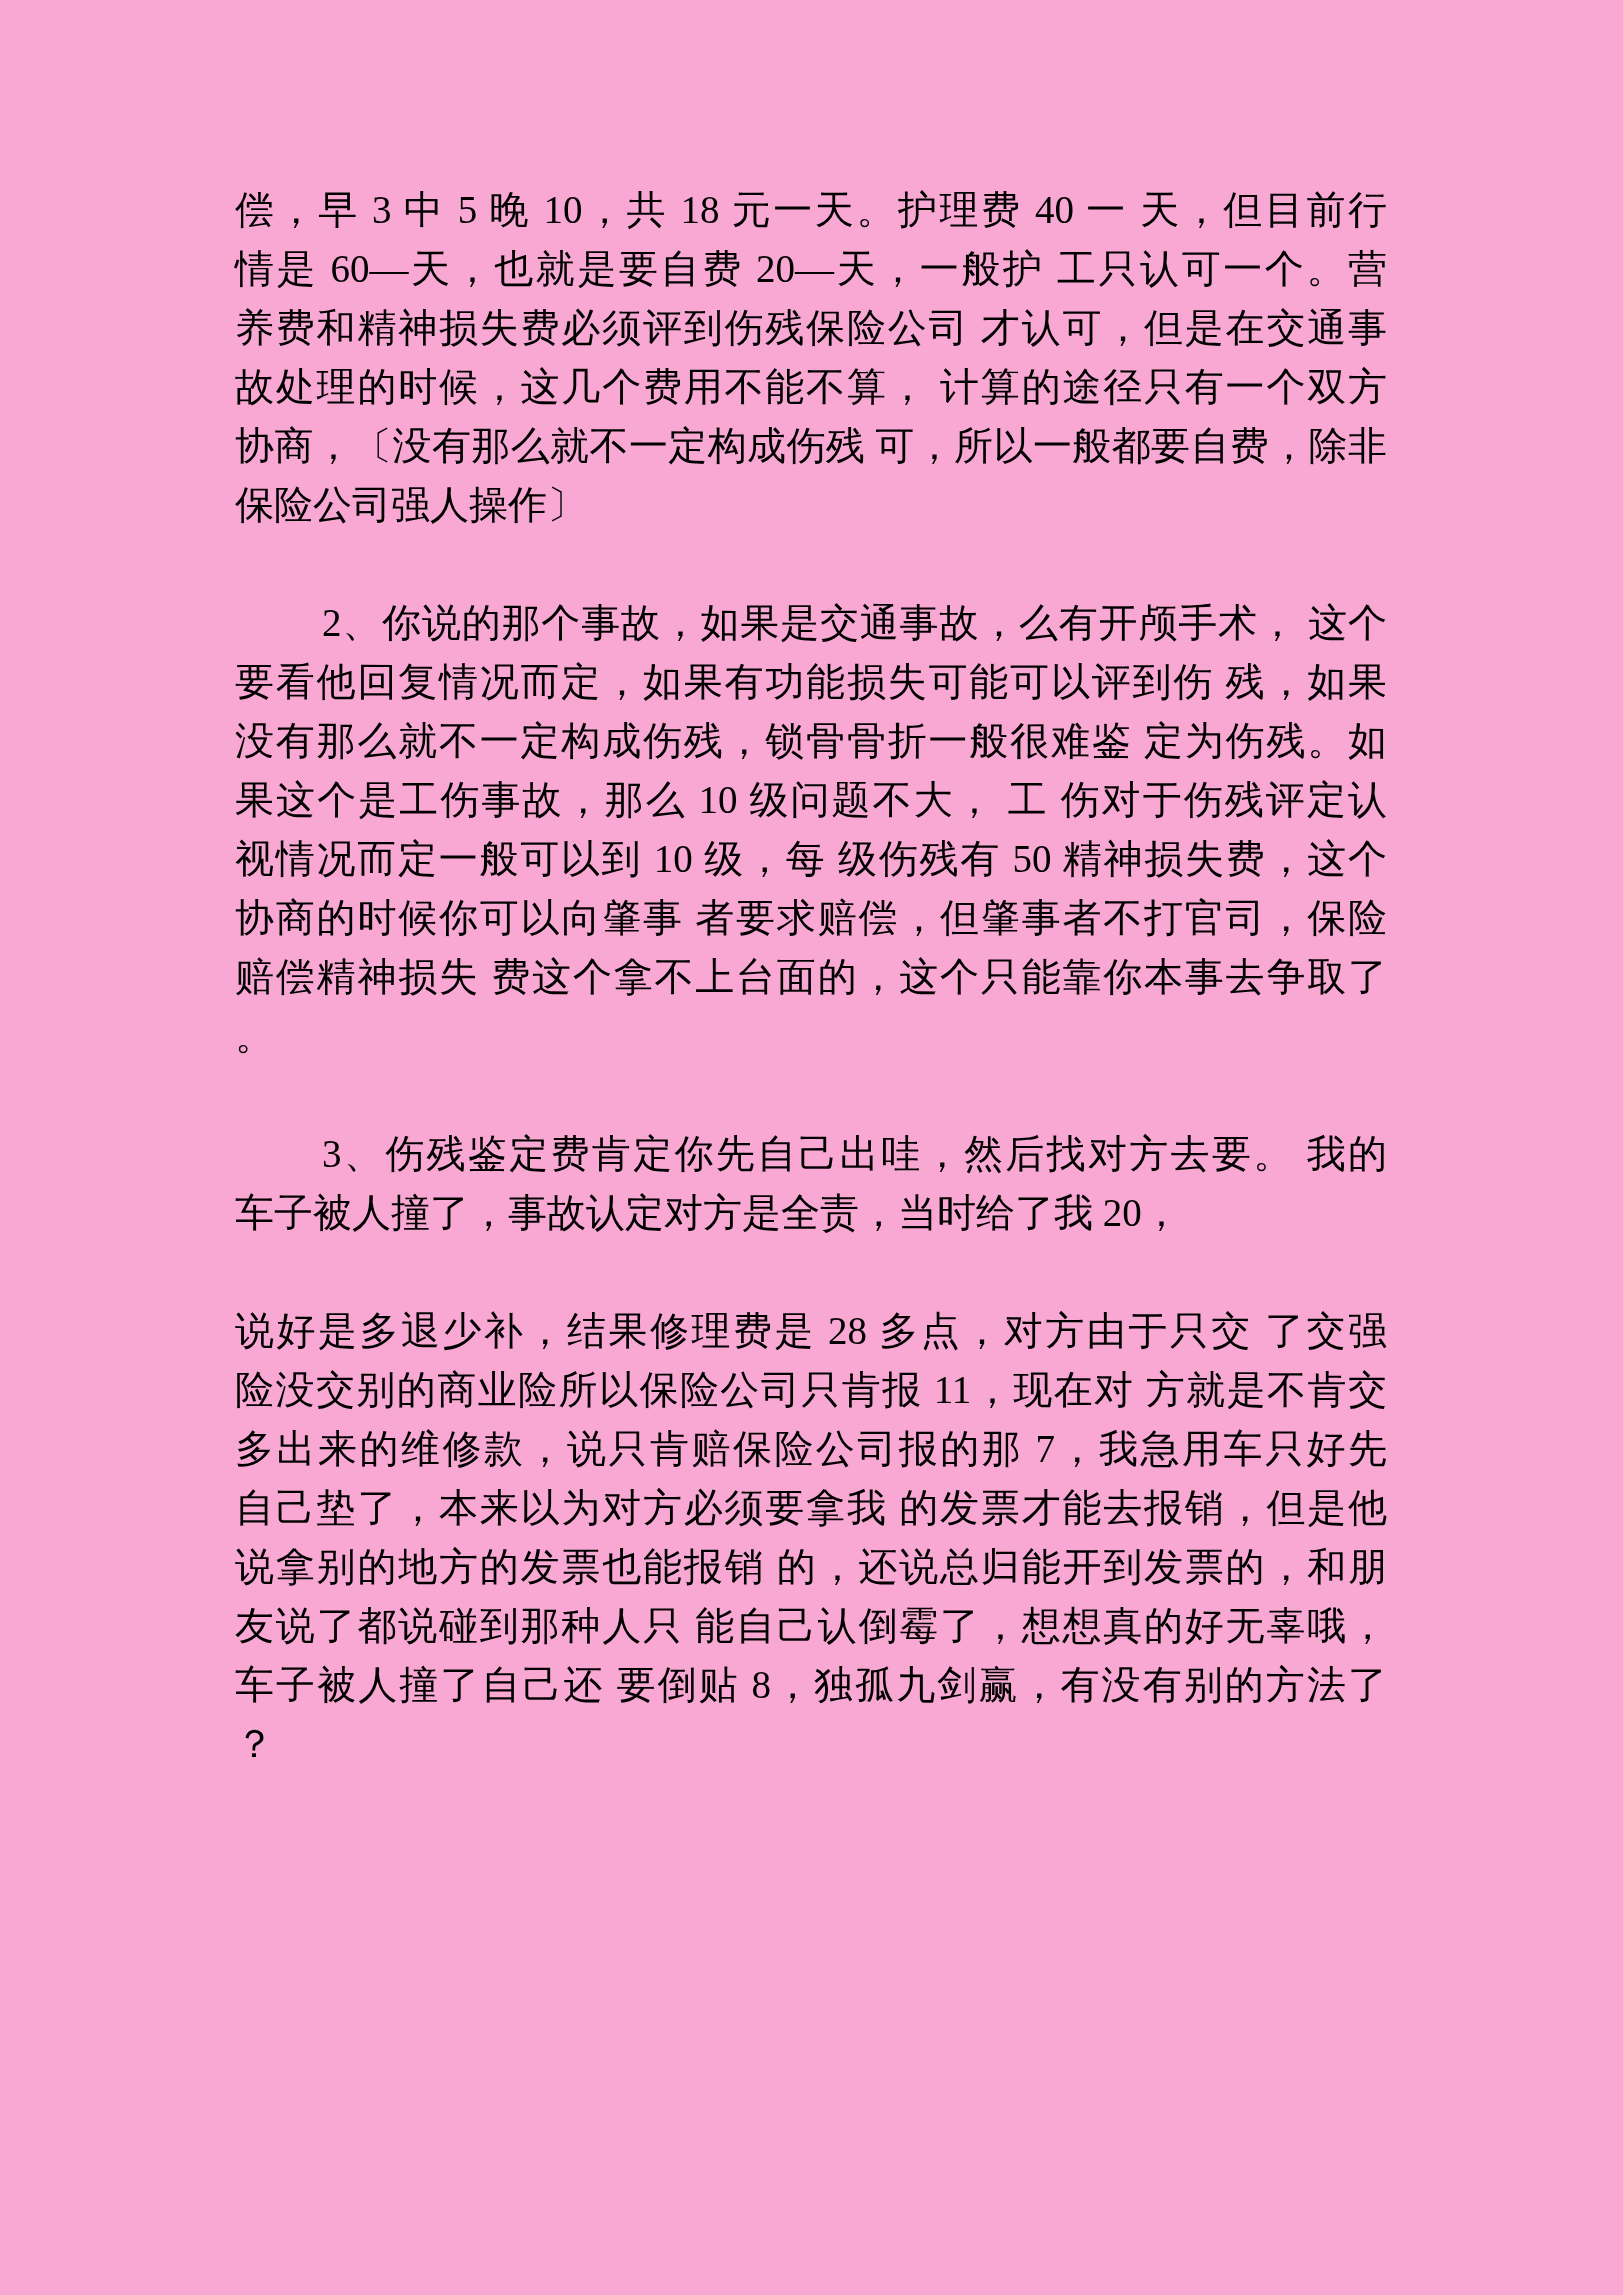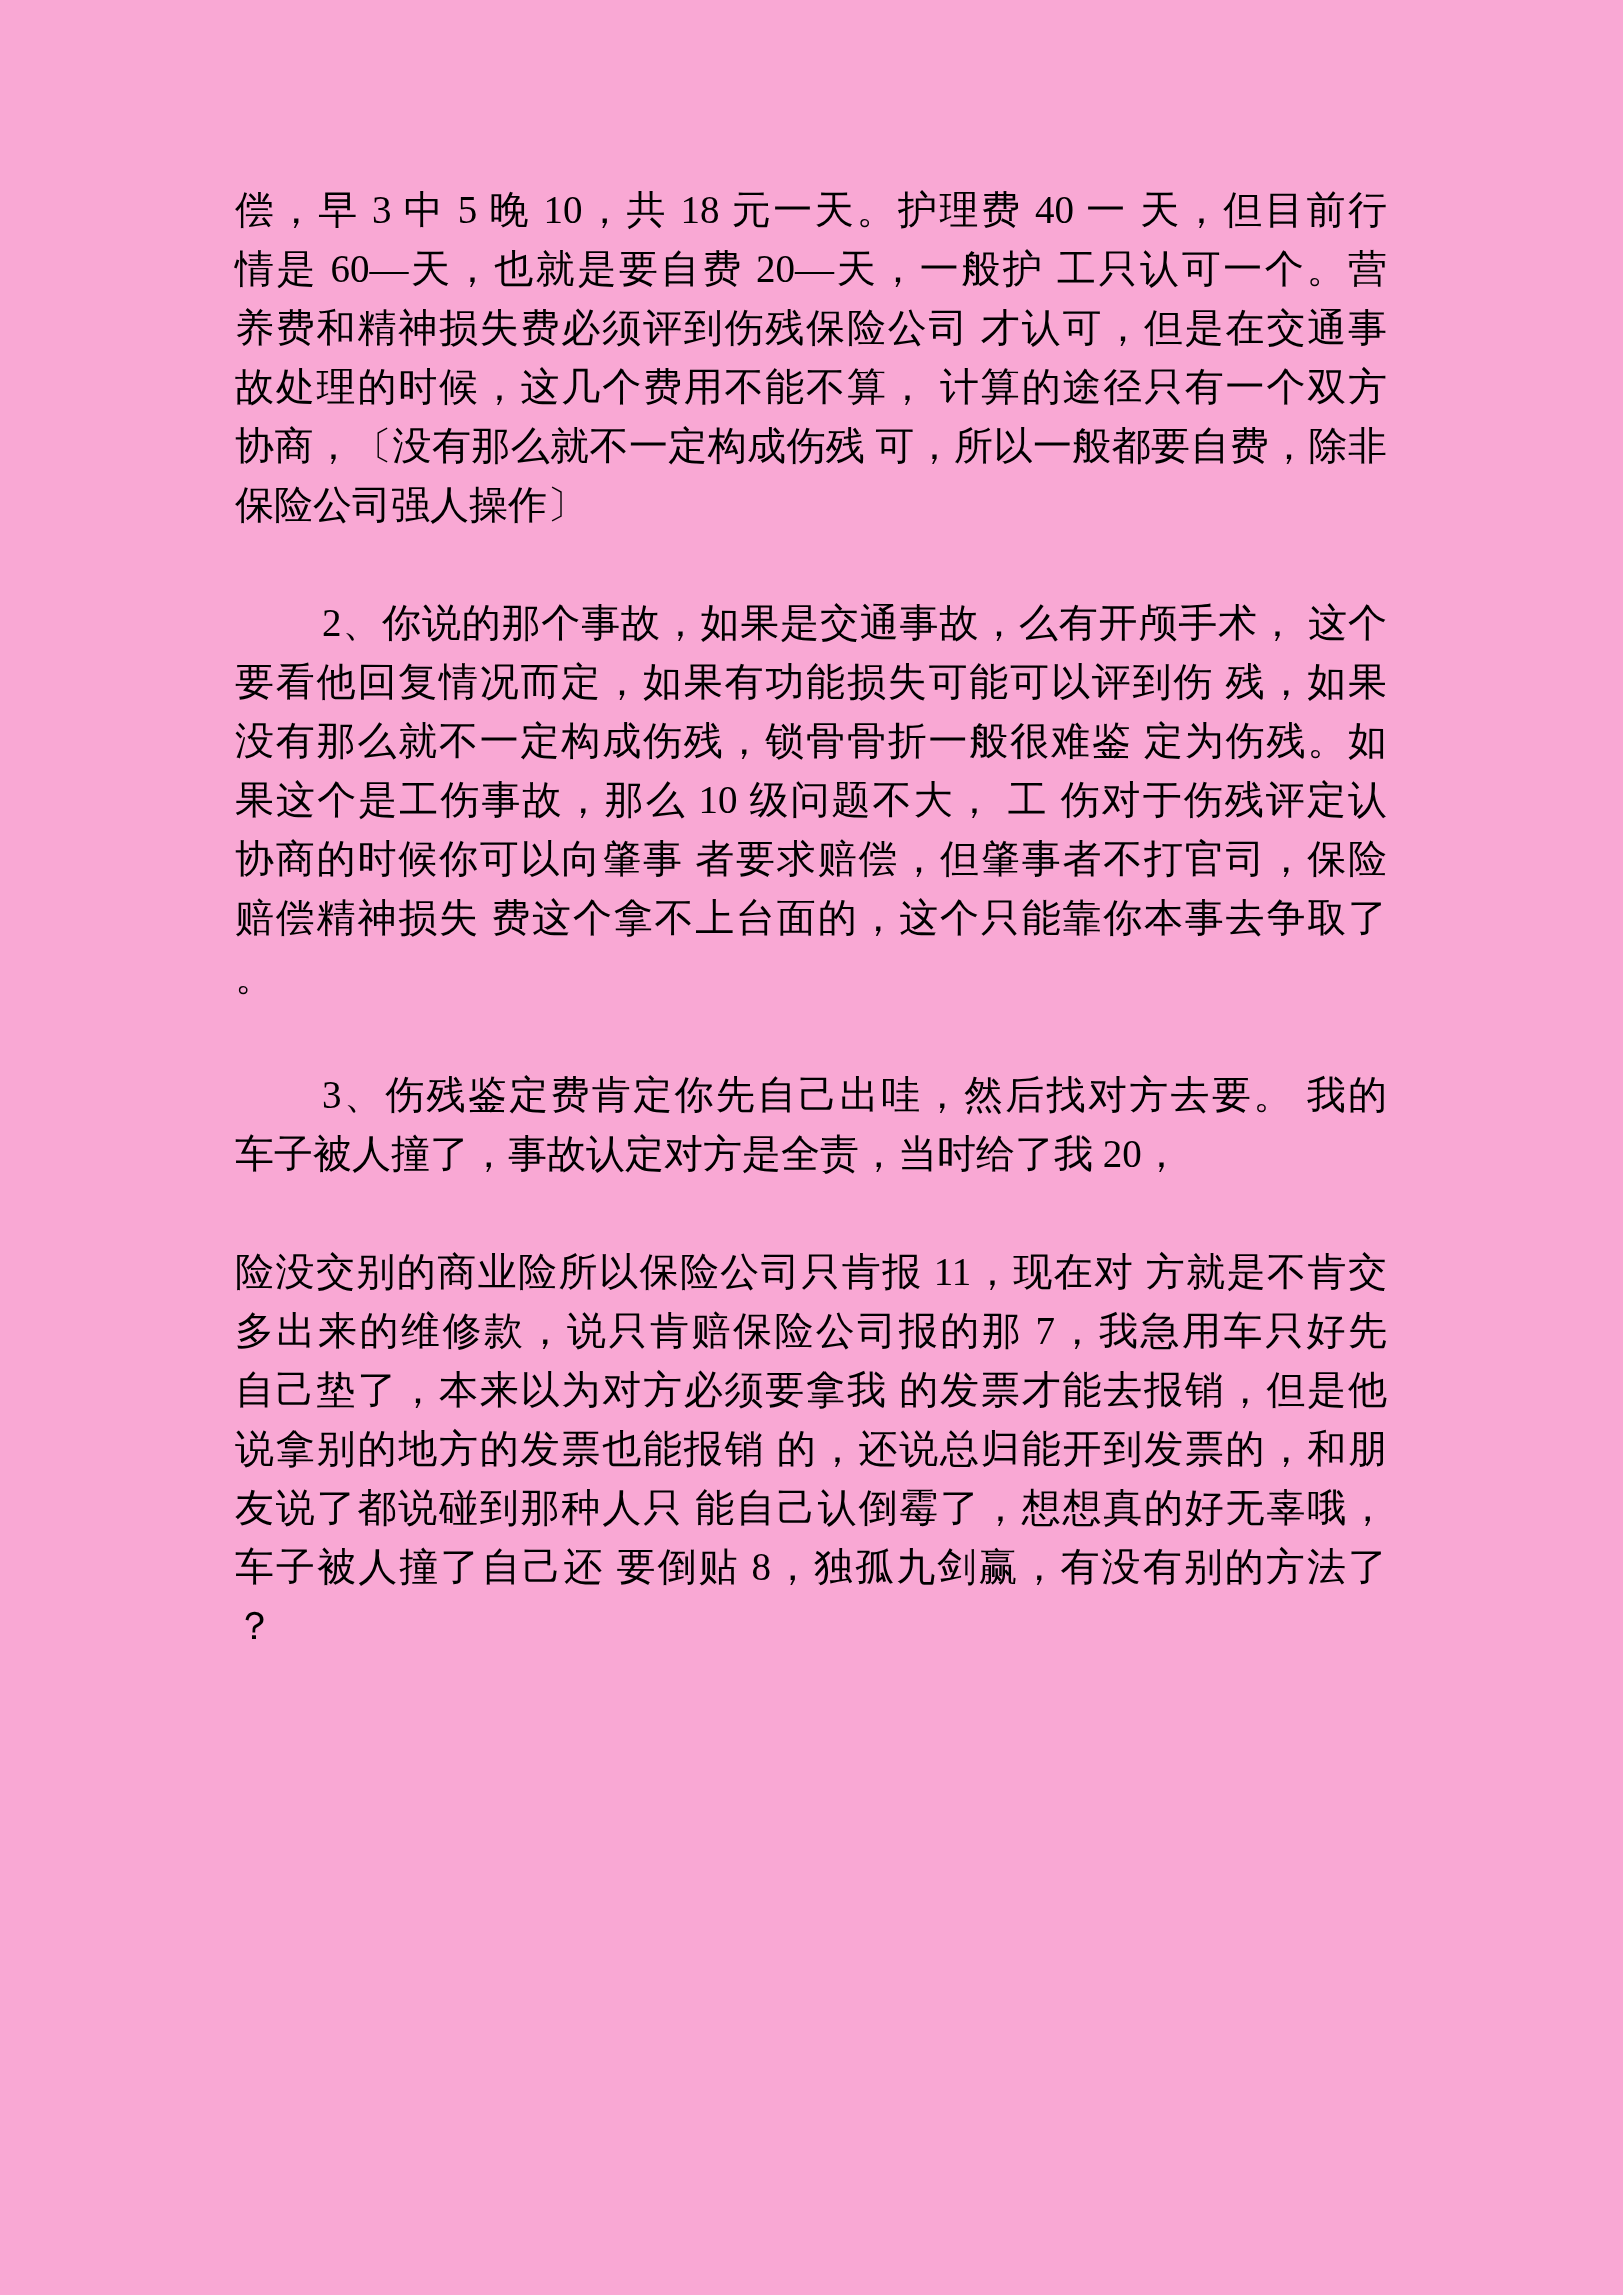--- a/index.html
+++ b/index.html
@@ -47,31 +47,33 @@
       <div class="line">故处理的时候，这几个费用不能不算， 计算的途径只有一个双方</div>
       <div class="line">协商，〔没有那么就不一定构成伤残 可，所以一般都要自费，除非</div>
       <div class="line last">保险公司强人操作〕</div>
     </div>
 
     <div class="para">
       <div class="line indent">2、你说的那个事故，如果是交通事故，么有开颅手术， 这个</div>
       <div class="line">要看他回复情况而定，如果有功能损失可能可以评到伤 残，如果</div>
       <div class="line">没有那么就不一定构成伤残，锁骨骨折一般很难鉴 定为伤残。如</div>
       <div class="line">果这个是工伤事故，那么 10 级问题不大， 工 伤对于伤残评定认</div>
+      <div class="line">视情况而定一般可以到 10 级，每 级伤残有 50 精神损失费，这个</div>
       <div class="line">协商的时候你可以向肇事 者要求赔偿，但肇事者不打官司，保险</div>
       <div class="line">赔偿精神损失 费这个拿不上台面的，这个只能靠你本事去争取了</div>
       <div class="line last">。</div>
     </div>
 
     <div class="para">
       <div class="line indent">3、伤残鉴定费肯定你先自己出哇，然后找对方去要。 我的</div>
       <div class="line last">车子被人撞了，事故认定对方是全责，当时给了我 20，</div>
     </div>
 
     <div class="para">
+      <div class="line">说好是多退少补，结果修理费是 28 多点，对方由于只交 了交强</div>
       <div class="line">险没交别的商业险所以保险公司只肯报 11，现在对 方就是不肯交</div>
       <div class="line">多出来的维修款，说只肯赔保险公司报的那 7，我急用车只好先</div>
       <div class="line">自己垫了，本来以为对方必须要拿我 的发票才能去报销，但是他</div>
       <div class="line">说拿别的地方的发票也能报销 的，还说总归能开到发票的，和朋</div>
       <div class="line">友说了都说碰到那种人只 能自己认倒霉了，想想真的好无辜哦，</div>
       <div class="line">车子被人撞了自己还 要倒贴 8，独孤九剑赢，有没有别的方法了</div>
       <div class="line last">？</div>
     </div>
 
   </div>

